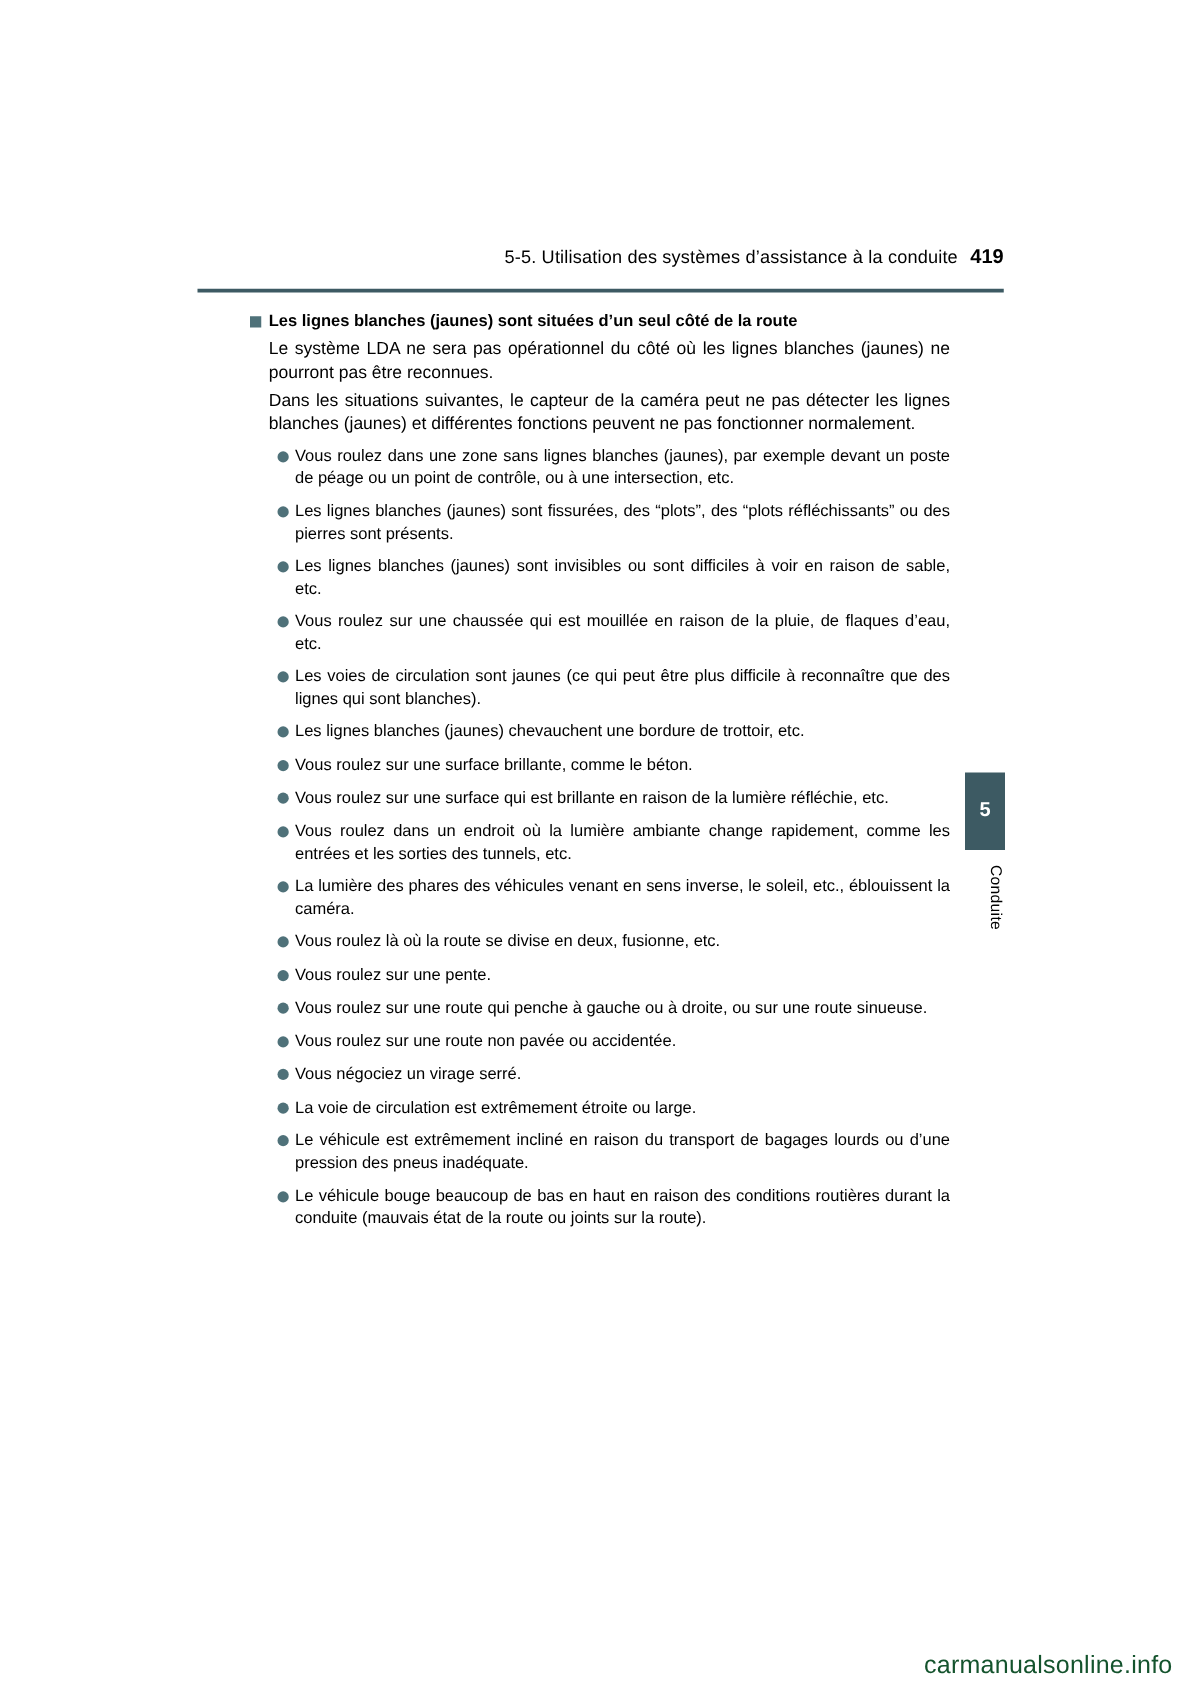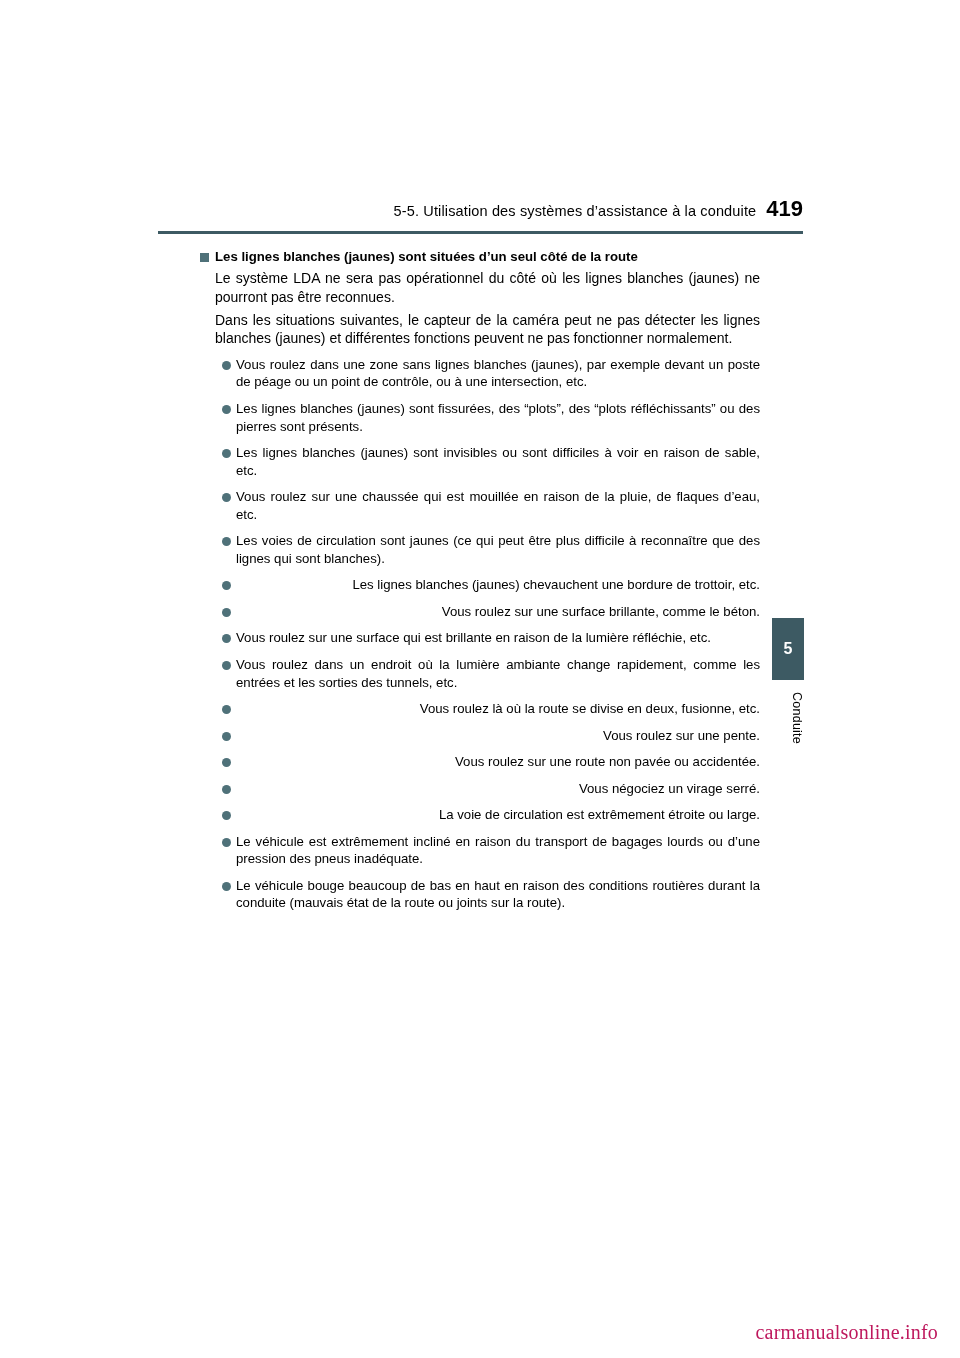--- a/index.html
+++ b/index.html
@@ -27,21 +27,21 @@
     align-items: baseline;
     justify-content: flex-end;
   }
   .header-title {
     font-size: 14.5px;
     color: #000;
     letter-spacing: 0.01em;
     white-space: nowrap;
   }
   .page-number {
-    font-size: 22px;
+    font-size: 16px;
     font-weight: bold;
     margin-left: 10px;
     line-height: 1;
   }
   .header-rule {
     position: absolute;
     left: 158px;
     top: 231px;
     width: 645px;
     height: 3px;
@@ -138,31 +138,30 @@
     margin-top: 5px;
     margin-right: 5px;
     flex: 0 0 auto;
   }
   .r-text {
     font-size: 13.2px;
     line-height: 1.33;
     text-align: justify;
     flex: 1 1 auto;
   }
-  .r-text.nojust { text-align: right; }
+  .r-text.nojust { text-align: left; }
 
   
   .watermark {
     position: absolute;
     right: 22px;
     bottom: 14px;
     font-size: 20px;
-    color: #be185d;
+    color: #14532d;
     letter-spacing: 0.01em;
-    font-family: Liberation Serif, serif;
   }
 </style>
 </head>
 <body>
 
 <div class="page">
 
   <div class="header">
     <span class="header-title">5-5. Utilisation des systèmes d’assistance à la conduite</span>
     <span class="page-number">419</span>
@@ -220,28 +219,36 @@
       <div class="r-row">
         <span class="r-bullet"></span>
         <span class="r-text">Vous roulez sur une surface qui est brillante en raison de la lumière réfléchie, etc.</span>
       </div>
       <div class="r-row">
         <span class="r-bullet"></span>
         <span class="r-text">Vous roulez dans un endroit où la lumière ambiante change rapidement, comme les entrées et les sorties des tunnels, etc.</span>
       </div>
       <div class="r-row">
         <span class="r-bullet"></span>
+        <span class="r-text">La lumière des phares des véhicules venant en sens inverse, le soleil, etc., éblouissent la caméra.</span>
+      </div>
+      <div class="r-row">
+        <span class="r-bullet"></span>
         <span class="r-text nojust">Vous roulez là où la route se divise en deux, fusionne, etc.</span>
       </div>
       <div class="r-row">
         <span class="r-bullet"></span>
         <span class="r-text nojust">Vous roulez sur une pente.</span>
       </div>
       <div class="r-row">
         <span class="r-bullet"></span>
+        <span class="r-text">Vous roulez sur une route qui penche à gauche ou à droite, ou sur une route sinueuse.</span>
+      </div>
+      <div class="r-row">
+        <span class="r-bullet"></span>
         <span class="r-text nojust">Vous roulez sur une route non pavée ou accidentée.</span>
       </div>
       <div class="r-row">
         <span class="r-bullet"></span>
         <span class="r-text nojust">Vous négociez un virage serré.</span>
       </div>
       <div class="r-row">
         <span class="r-bullet"></span>
         <span class="r-text nojust">La voie de circulation est extrêmement étroite ou large.</span>
       </div>

